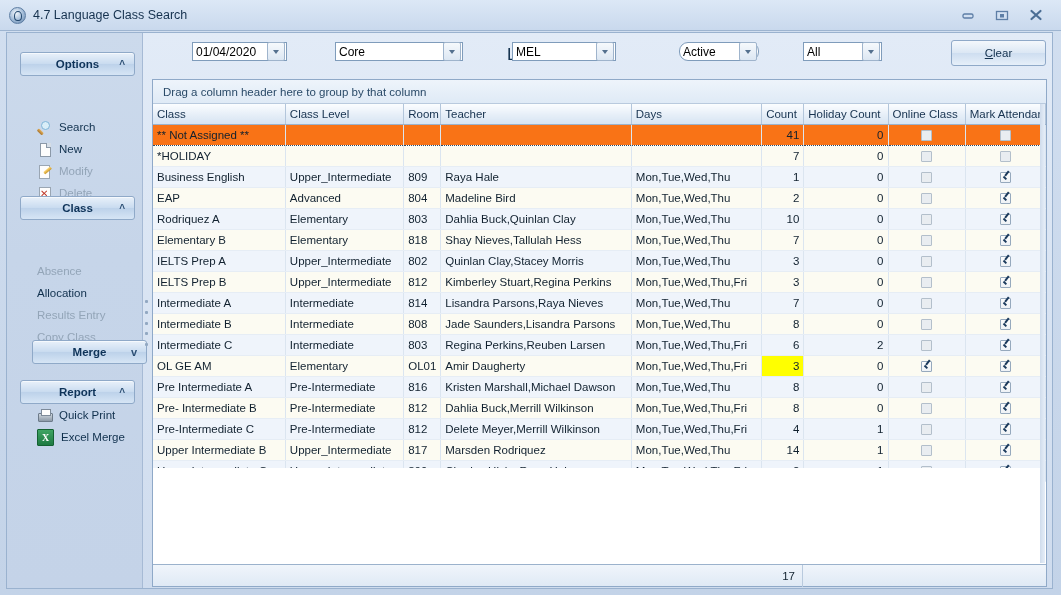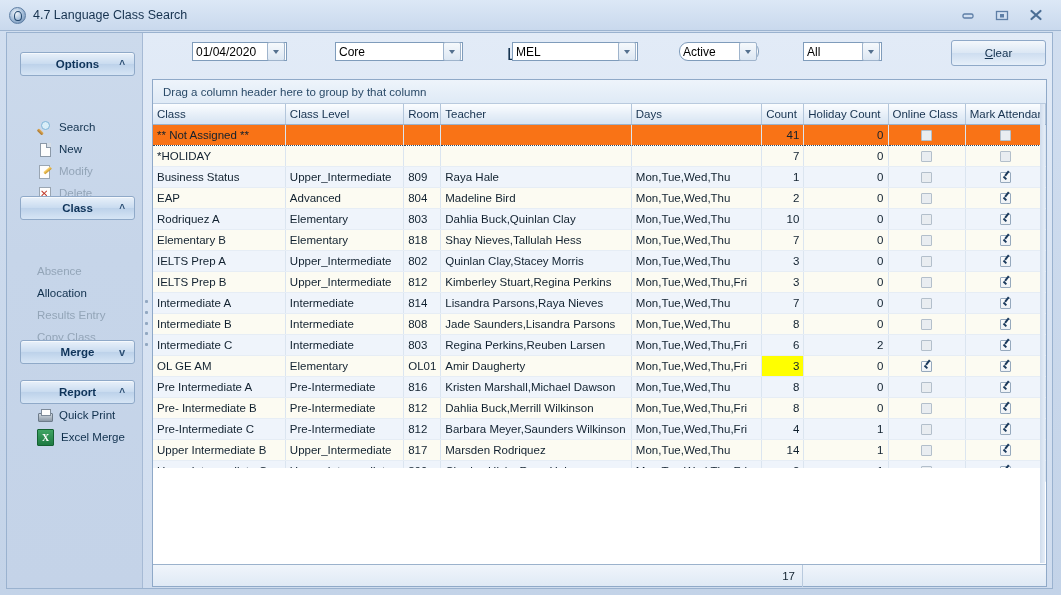--- a/index.html
+++ b/index.html
@@ -273,21 +273,21 @@
     <div class="navitem" style="top:252px;">
       <span class="navlabel">Allocation</span>
     </div>
     <div class="navitem disabled" style="top:274px;">
       <span class="navlabel">Results Entry</span>
     </div>
     <div class="navitem disabled" style="top:296px;">
       <span class="navlabel">Copy Class</span>
     </div>
 
-    <div class="grpbtn" style="top:307px;">
+    <div class="grpbtn" style="top:307px;margin-left:12px;">
       <span>Merge</span>
       <span class="chev" style="font-size:11px;">v</span>
     </div>
 
     <div class="grpbtn" style="top:347px;">
       <span>Report</span>
       <span class="chev">^</span>
     </div>
     <div class="navitem" style="top:374px;justify-content:flex-end;">
       <span class="navicon ic-print"></span>
@@ -311,21 +311,21 @@
 
     <div class="fld-label" style="left:152px;">Session</div>
     <div class="combo" style="left:191px;width:128px;">
       <span class="val">Core</span>
       <span class="arrowbtn">
           <i></i>
         </span>
     </div>
 
     <div class="fld-label" style="left:323px;">Location</div>
-    <div class="combo" style="left:368px;width:126px;">
+    <div class="combo" style="left:368px;width:104px;">
       <span class="val">MEL</span>
       <span class="arrowbtn">
           <i></i>
         </span>
     </div>
 
     <div class="fld-label" style="left:498px;text-align:center;">Status</div>
     <div class="combo" style="left:535px;width:80px;border-radius:9px;">
       <span class="val">Active</span>
       <span class="arrowbtn">
@@ -402,21 +402,21 @@
             <td></td>
             <td></td>
             <td></td>
             <td></td>
             <td class="num">7</td>
             <td class="num">0</td>
             <td class="ctr"><span class="chk dis"></span></td>
             <td class="ctr"><span class="chk dis"></span></td>
           </tr>
           <tr class="r-even">
-            <td>Business Status</td>
+            <td>Business English</td>
             <td>Upper_Intermediate</td>
             <td>809</td>
             <td>Raya Hale</td>
             <td>Mon,Tue,Wed,Thu</td>
             <td class="num">1</td>
             <td class="num">0</td>
             <td class="ctr"><span class="chk dis"></span></td>
             <td class="ctr"><span class="chk on"></span></td>
           </tr>
           <tr class="r-odd">
@@ -537,21 +537,21 @@
             <td>Mon,Tue,Wed,Thu,Fri</td>
             <td class="num">8</td>
             <td class="num">0</td>
             <td class="ctr"><span class="chk dis"></span></td>
             <td class="ctr"><span class="chk on"></span></td>
           </tr>
           <tr class="r-even">
             <td>Pre-Intermediate C</td>
             <td>Pre-Intermediate</td>
             <td>812</td>
-            <td>Barbara Meyer,Saunders Wilkinson</td>
+            <td>Delete Meyer,Merrill Wilkinson</td>
             <td>Mon,Tue,Wed,Thu,Fri</td>
             <td class="num">4</td>
             <td class="num">1</td>
             <td class="ctr"><span class="chk dis"></span></td>
             <td class="ctr"><span class="chk on"></span></td>
           </tr>
           <tr class="r-odd">
             <td>Upper Intermediate B</td>
             <td>Upper_Intermediate</td>
             <td>817</td>

